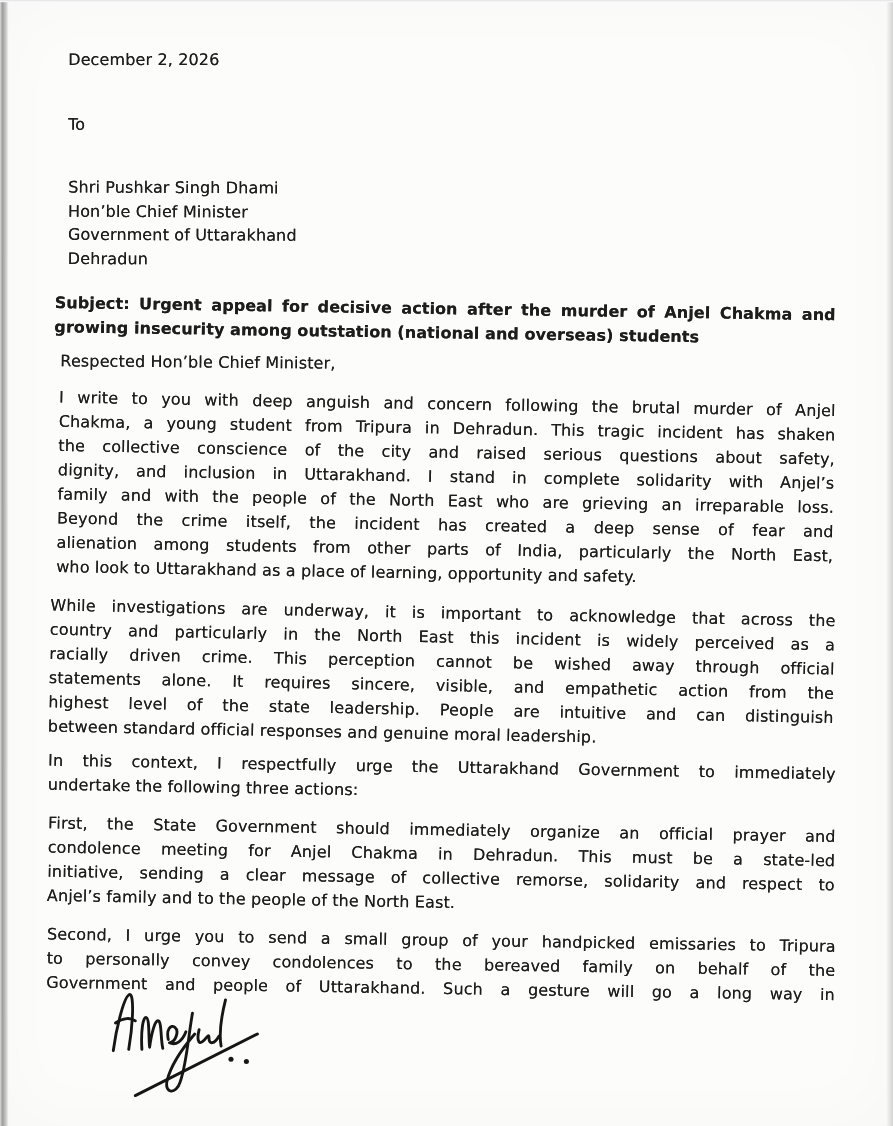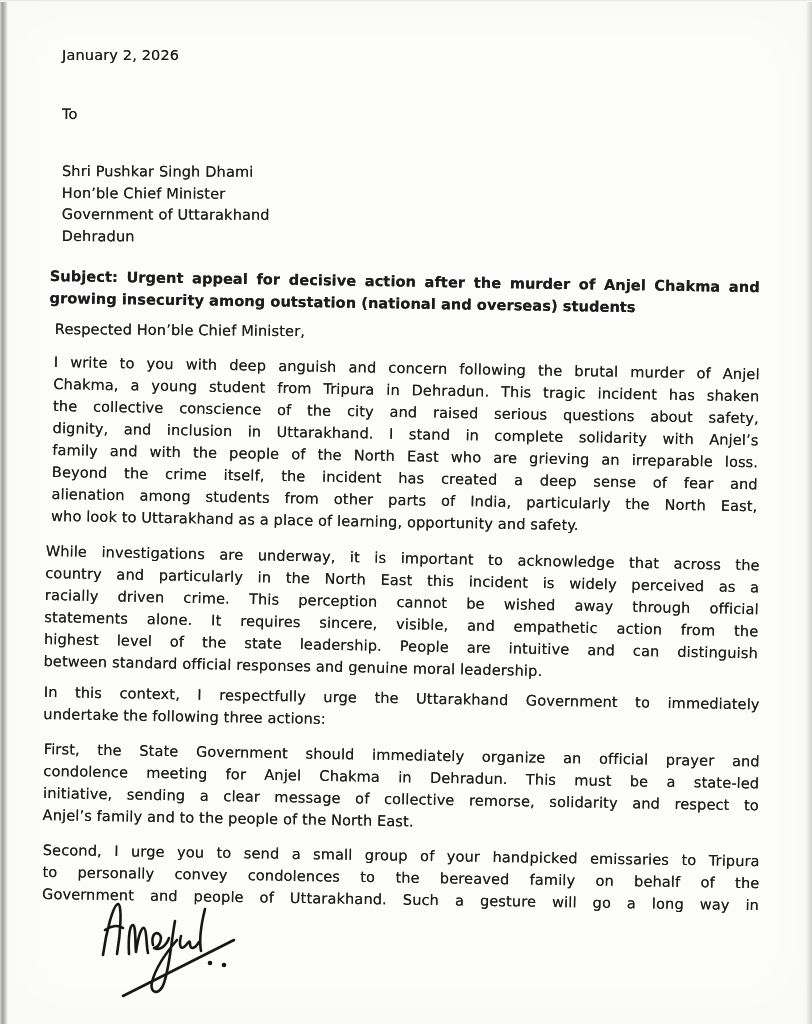--- a/index.html
+++ b/index.html
@@ -59,21 +59,21 @@
 </head>
 <body>
 
 <div class="page">
   <div class="edge-left"></div>
   <div class="edge-right"></div>
   <div class="edge-top"></div>
 
   <div class="doc">
 
-    <div class="block date-block">January 2, 2026</div>
+    <div class="block date-block">December 2, 2026</div>
 
     <div class="block to-block rot-02">To</div>
 
     <div class="block addr-block rot-02">
       <div>Shri Pushkar Singh Dhami</div>
       <div>Hon’ble Chief Minister</div>
       <div>Government of Uttarakhand</div>
       <div>Dehradun</div>
     </div>
 

